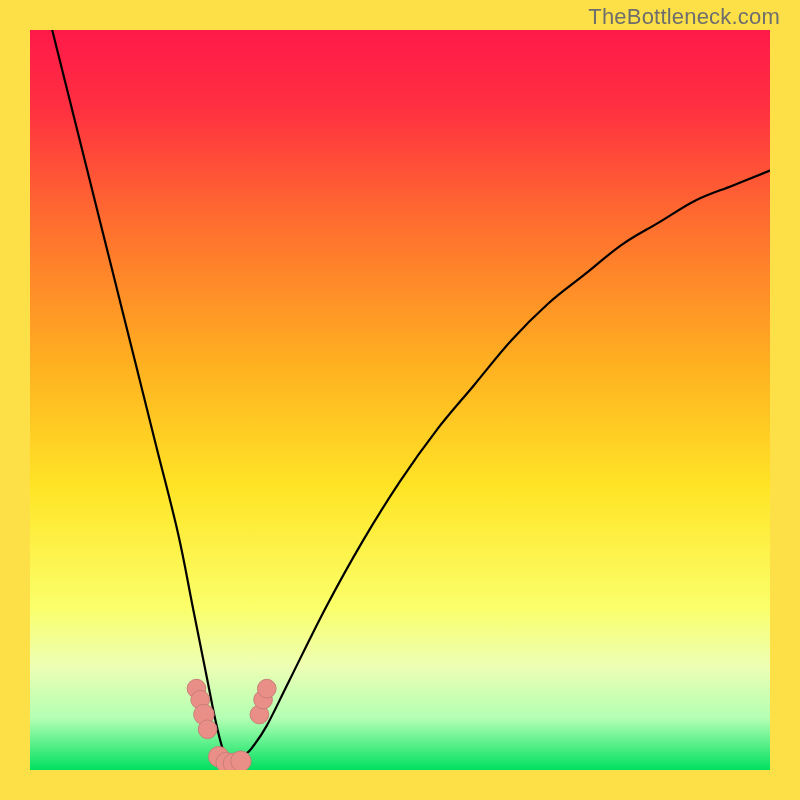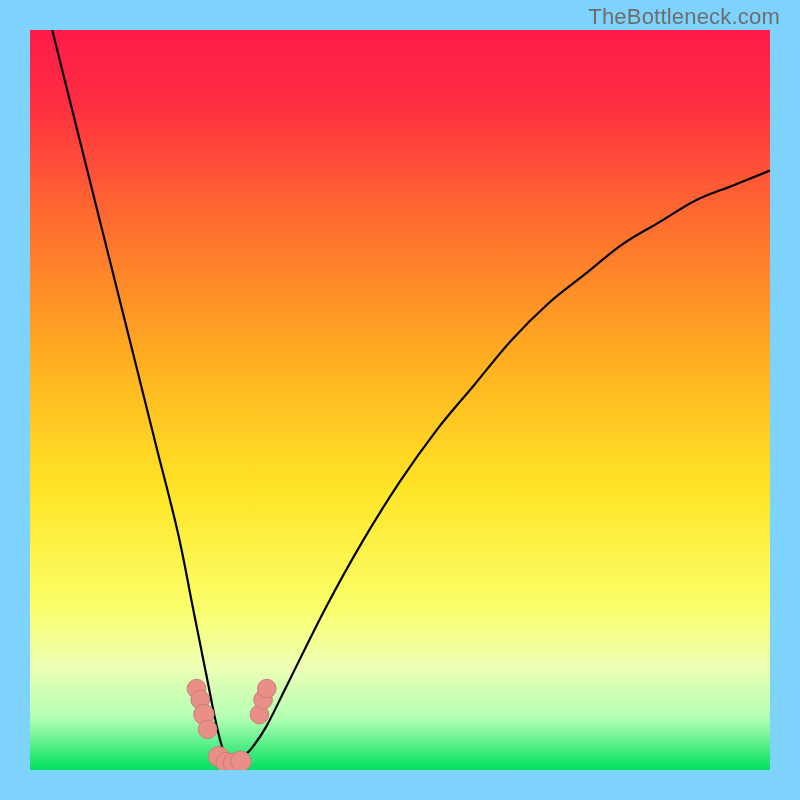--- a/index.html
+++ b/index.html
@@ -10,21 +10,21 @@
     background: #000;
     overflow: hidden;
     font-family: Arial, Helvetica, sans-serif;
   }
   .frame {
     position: absolute;
     left: 0;
     top: 0;
     width: 800px;
     height: 800px;
-    background: #7dd3fc;
+    background: #fde047;
   }
   .plot-area {
     position: absolute;
     left: 30px;
     top: 30px;
     width: 740px;
     height: 740px;
   }
   .watermark {
     position: absolute;

